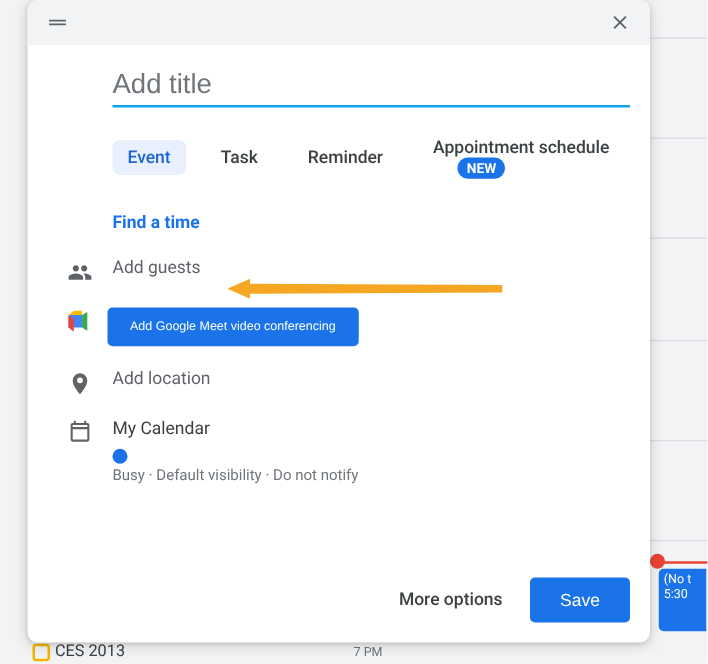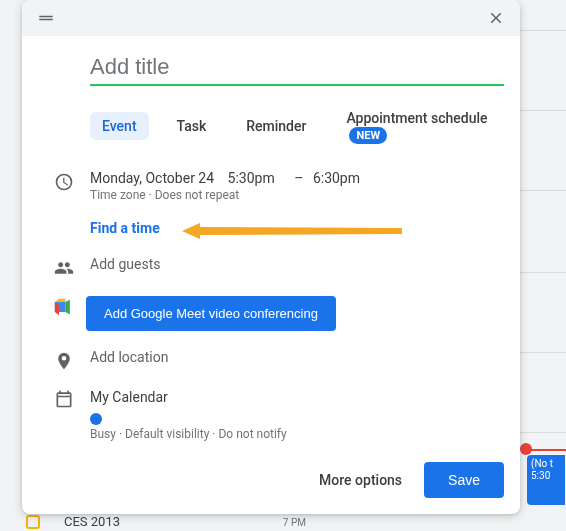--- a/index.html
+++ b/index.html
@@ -46,21 +46,21 @@
     padding: 16px 16px 0 16px;
     overflow: hidden;
   }
   .title-row {
     margin-left: 52px;
     margin-bottom: 18px;
   }
   .title-input {
     width: 100%;
     border: none;
-    border-bottom: 2px solid #22c55e;
+    border-bottom: 2px solid #0ea5e9;
     font-size: 22px;
     color: #000000;
     padding: 2px 0 4px 0;
     outline: none;
     background: transparent;
   }
   .title-input::placeholder { color: #70757a; }
   .tabs {
     margin-left: 52px;
     display: flex;
@@ -80,21 +80,21 @@
     background: #e8f0fe;
     color: #1967d2;
   }
   .new-badge {
     background: #1a73e8;
     color: #fff;
     font-size: 11px;
     font-weight: 700;
     padding: 2px 7px;
     border-radius: 10px;
-    margin-left: 3px;
+    margin-left: 20px;
   }
   .row {
     display: flex;
     align-items: flex-start;
     margin-bottom: 18px;
   }
   .row-icon {
     width: 52px;
     display: flex;
     justify-content: center;
@@ -125,21 +125,21 @@
   .muted-link {
     color: #5f6368;
     font-size: 14px;
   }
   .meet-btn {
     background: #1a73e8;
     color: #fff;
     border: none;
     border-radius: 4px;
     padding: 10px 18px;
-    font-size: 13px;
+    font-size: 10px;
     font-weight: 500;
     cursor: pointer;
     margin-left: -4px;
     text-align: center;
   }
   .cal-row .row-icon { padding-top: 0; }
   .cal-name { font-size: 14px; display: flex; align-items: flex-start; gap: 8px; flex-direction: column; }
   .cal-dot {
     width: 12px; height: 12px;
     border-radius: 50%;
@@ -206,21 +206,21 @@
     position: absolute;
     height: 2px;
     background: #ea4335;
   }
   .bg-bottom {
     position: absolute;
     left: 26px;
     bottom: 2px;
     display: flex;
     align-items: center;
-    gap: 24px;
+    gap: 4px;
     font-size: 13px;
     color: #3c4043;
   }
   .bg-box {
     width: 14px; height: 14px;
     border: 2px solid #f4b400;
     border-radius: 3px;
   }
   .bg-time-label {
     position: absolute;
@@ -276,38 +276,20 @@
     <div class="tabs">
       <div class="tab active">Event</div>
       <div class="tab">Task</div>
       <div class="tab">Reminder</div>
       <div class="tab">
         <span>Appointment schedule</span>
         <span class="new-badge">NEW</span>
       </div>
     </div>
 
-    <div class="row">
-      <div class="row-icon">
-        <svg width="20" height="20" viewBox="0 0 24 24">
-            <path fill="currentColor" d="M12 2a10 10 0 1 0 0 20 10 10 0 0 0 0-20zm0 18a8 8 0 1 1 0-16 8 8 0 0 1 0 16zm.5-13H11v6l5.25 3.15.75-1.23-4.5-2.67z"></path>
-          </svg>
-      </div>
-      <div class="row-content">
-        <div class="time-line">
-          <span class="time-seg">Monday, October 24</span>
-          <span class="time-seg">5:30pm</span>
-          <span class="time-dash">–</span>
-          <span>6:30pm</span>
-        </div>
-        <div class="sub-line">
-          <span class="sub-link">Time zone</span><span> · </span><span class="sub-link">Does not repeat</span>
-        </div>
-      </div>
-    </div>
 
     <div class="row" style="margin-bottom:20px">
       <div class="row-icon"></div>
       <div class="row-content">
         <span class="find-time">Find a time</span>
       </div>
     </div>
 
     <div class="row">
       <div class="row-icon">

